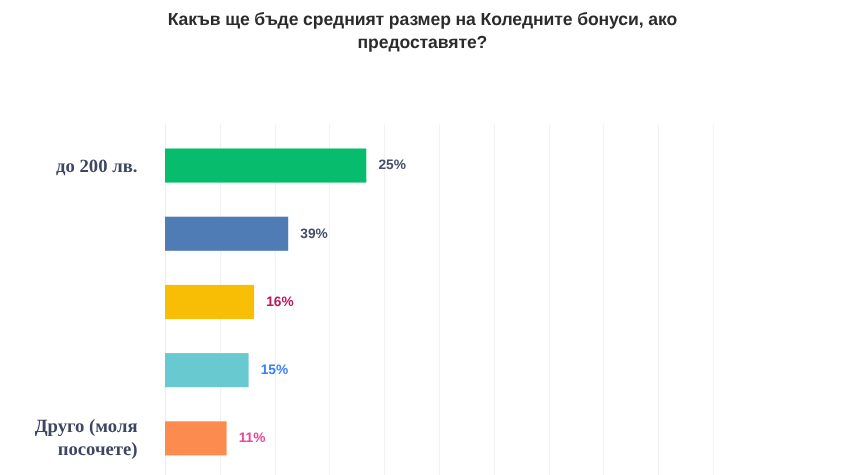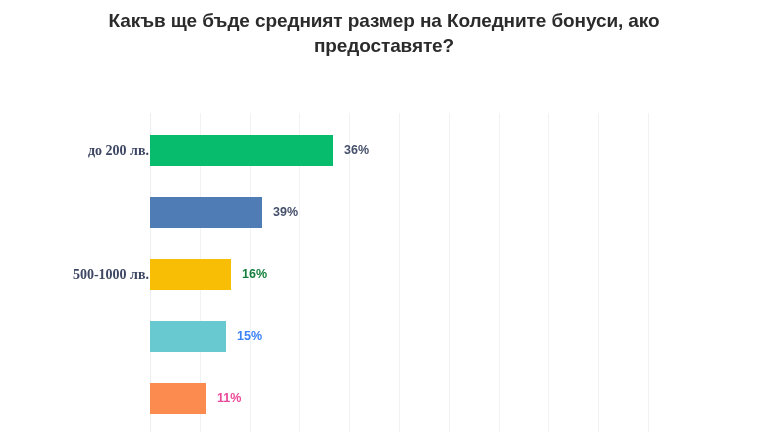--- a/index.html
+++ b/index.html
@@ -22,21 +22,21 @@
   }
 
   
   #chart-title {
     position: absolute;
     left: 40px;
     top: 8px;
     width: 688px;
     text-align: center;
     font-family: "Liberation Sans", sans-serif;
-    font-size: 19px;
+    font-size: 16px;
     font-weight: bold;
     line-height: 1.32;
     color: #2b2b2b;
     letter-spacing: -0.1px;
     white-space: pre-line;
   }
 
   
   #plot-area {
     position: absolute;
@@ -80,24 +80,24 @@
     font-weight: bold;
     color: #46506b;
     white-space: nowrap;
   }
 
   
   .cat-label {
     position: absolute;
     right: 0;
     width: 150px;
-    padding-right: 1px;
+    padding-right: 25px;
     text-align: right;
     font-family: "Liberation Serif", serif;
-    font-size: 14px;
+    font-size: 17px;
     font-weight: bold;
     line-height: 1.22;
     color: #3d4663;
     white-space: pre-line;
   }
   #cat-labels {
     position: absolute;
     left: 0;
     top: 113px;
     width: 150px;
@@ -118,51 +118,52 @@
 
 <div id="chart-card" style="background: rgb(255, 255, 255);">
 
   <div id="chart-title">Какъв ще бъде средният размер на Коледните бонуси, ако
 предоставяте?</div>
 
   <div id="cat-labels">
       <div class="cat-label-wrap" style="top: 7px;">
         <div class="cat-label" style="position: static; color: rgb(61, 70, 99);">до 200 лв.</div>
       </div>
-      <div class="cat-label-wrap" style="top: 131px;">
-        <div class="cat-label" style="position: static; color: rgb(61, 70, 99);">500-1000 лв.</div>
+      <div class="cat-label-wrap" style="top: 255px;">
+        <div class="cat-label" style="position: static; color: rgb(61, 70, 99);">Друго (моля
+посочете)</div>
       </div>
     </div>
 
   <div id="plot-area">
     <div id="gridlines">
         <div class="gridline axis-line" style="left: 0px;"></div>
         <div class="gridline" style="left: 50px;"></div>
         <div class="gridline" style="left: 100px;"></div>
         <div class="gridline" style="left: 149px;"></div>
         <div class="gridline" style="left: 199px;"></div>
         <div class="gridline" style="left: 249px;"></div>
         <div class="gridline" style="left: 299px;"></div>
         <div class="gridline" style="left: 349px;"></div>
         <div class="gridline" style="left: 398px;"></div>
         <div class="gridline" style="left: 448px;"></div>
         <div class="gridline" style="left: 498px;"></div>
       </div>
     <div id="bars">
         <div class="bar-row" style="top: 7px; width: 498px;">
           <div class="bar-rect" style="width: 183px; background: rgb(7, 188, 108);"></div>
-          <div class="bar-value" style="left: 194px; color: rgb(70, 80, 107);">36%</div>
+          <div class="bar-value" style="left: 194px; color: rgb(70, 80, 107);">25%</div>
         </div>
         <div class="bar-row" style="top: 69px; width: 498px;">
           <div class="bar-rect" style="width: 112px; background: rgb(79, 124, 181);"></div>
           <div class="bar-value" style="left: 123px; color: rgb(70, 80, 107);">39%</div>
         </div>
         <div class="bar-row" style="top: 131px; width: 498px;">
           <div class="bar-rect" style="width: 81px; background: rgb(248, 190, 6);"></div>
-          <div class="bar-value" style="left: 92px; color: #15803d;">16%</div>
+          <div class="bar-value" style="left: 92px; color: #be185d;">16%</div>
         </div>
         <div class="bar-row" style="top: 193px; width: 498px;">
           <div class="bar-rect" style="width: 76px; background: rgb(104, 201, 208);"></div>
           <div class="bar-value" style="left: 87px; color: #3b82f6;">15%</div>
         </div>
         <div class="bar-row" style="top: 255px; width: 498px;">
           <div class="bar-rect" style="width: 56px; background: rgb(251, 139, 79);"></div>
           <div class="bar-value" style="left: 67px; color: #ec4899;">11%</div>
         </div>
       </div>

